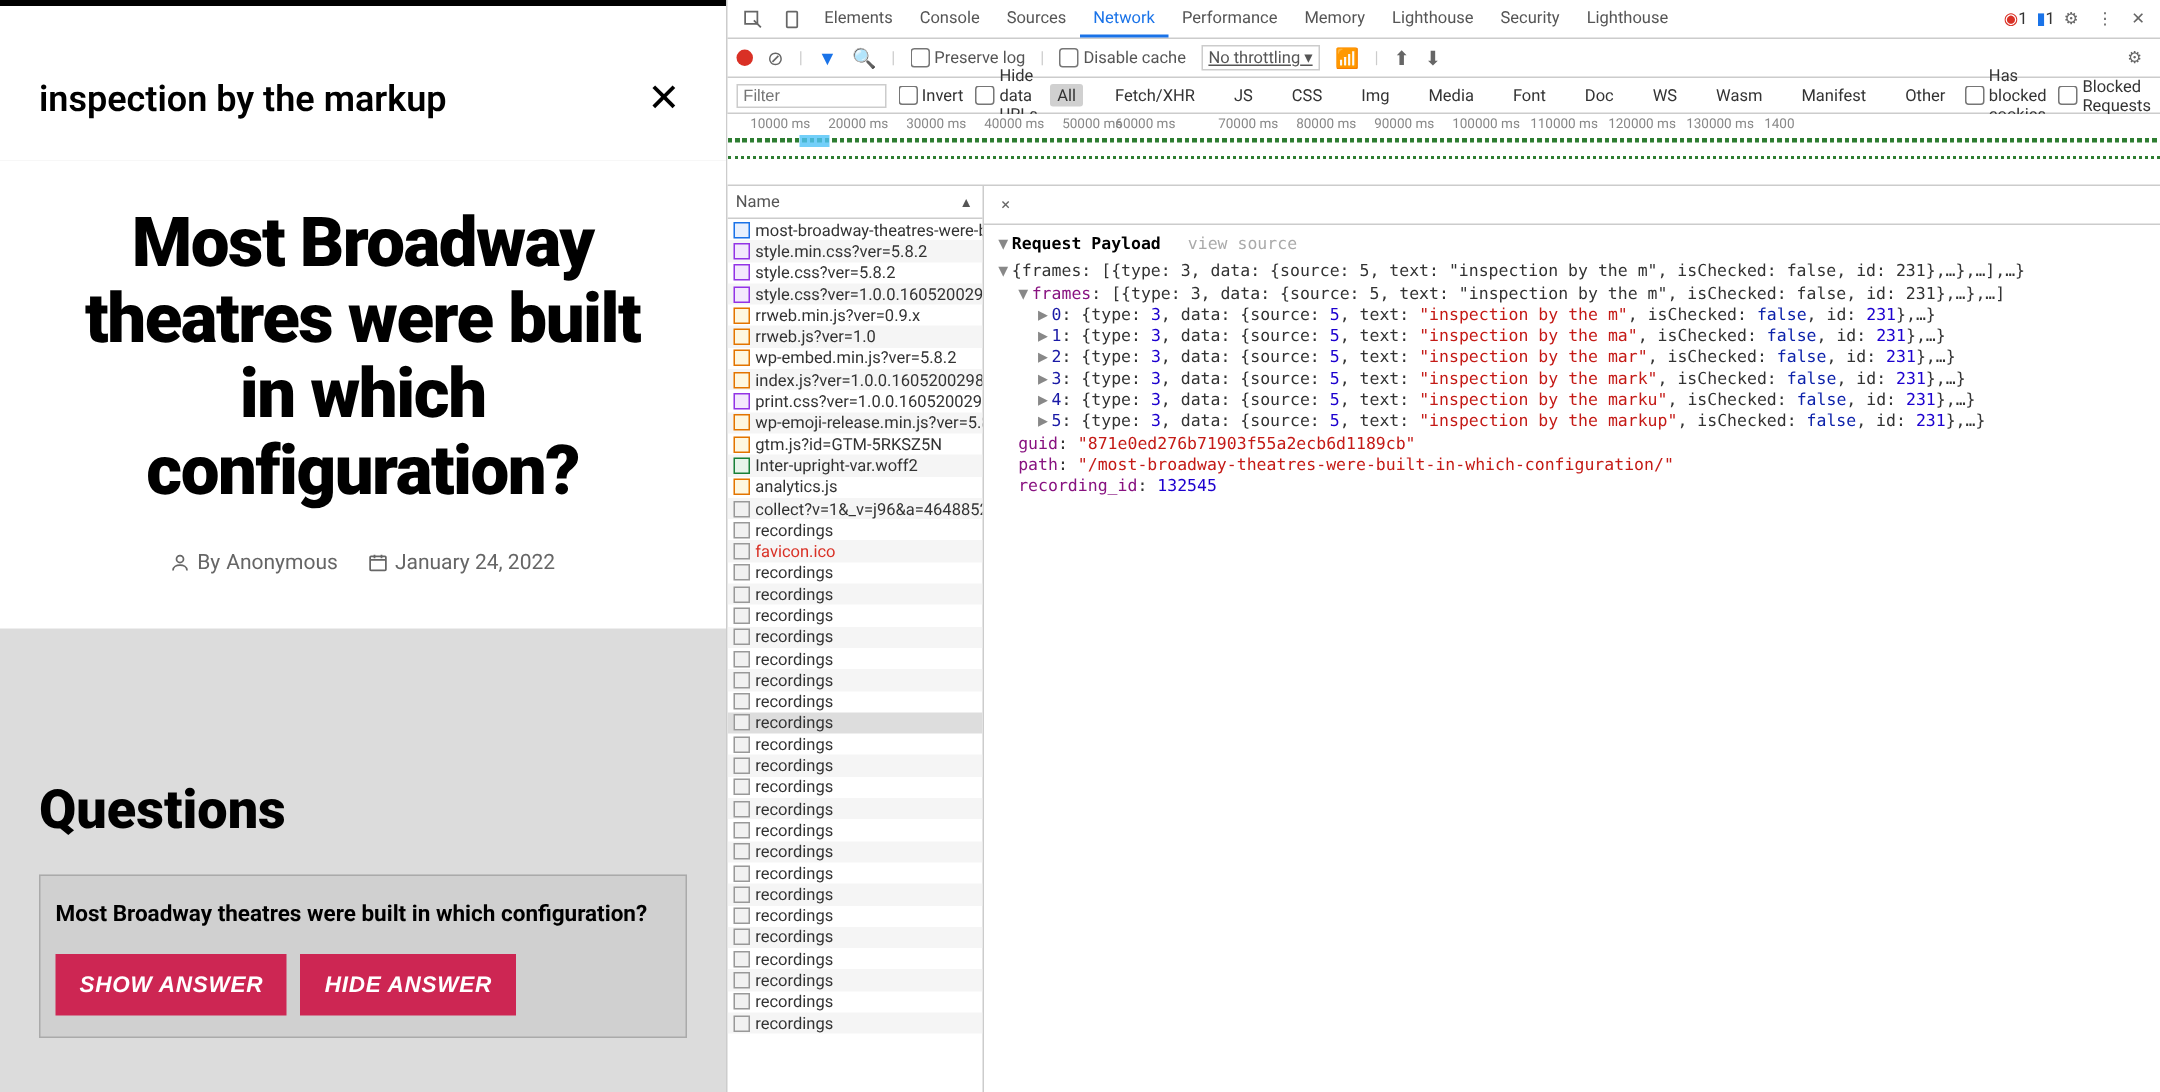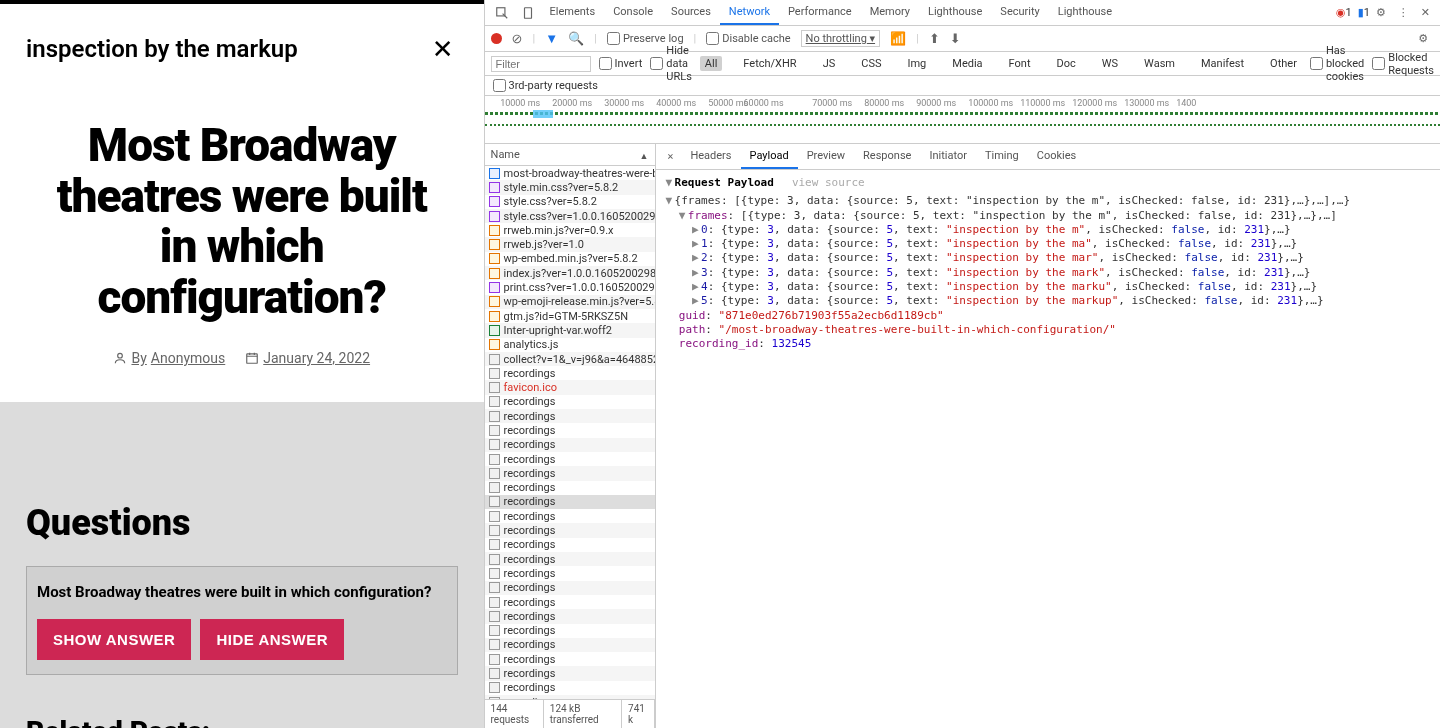--- a/index.html
+++ b/index.html
@@ -1,33 +1,33 @@
 <!DOCTYPE html>
 <html><head>
 <meta charset="utf-8">
 <style>
 * { margin: 0; padding: 0; box-sizing: border-box; }
 body { font-family: -apple-system, BlinkMacSystemFont, "Segoe UI", Roboto, sans-serif; font-size: 12px; display: flex; width: 1440px; height: 728px; overflow: hidden; background: #fff; }
 
 
 .page { width: 703px; background: #dcdcdc; overflow: hidden; }
 .page-top { height: 4px; background: #000; }
-.page-header { background: #fff; padding: 26px 26px 22px; display: flex; justify-content: space-between; align-items: center; }
+.page-header { background: #fff; padding: 42px 26px 22px; display: flex; justify-content: space-between; align-items: center; }
 .page-header h1 { font-size: 24px; font-weight: 600; color: #000; }
 .close-x { font-size: 26px; font-weight: 300; cursor: pointer; padding: 4px; }
 .hero { background: #fff; padding: 30px 54px 36px; text-align: center; }
 .hero h2 { font-size: 46px; font-weight: 900; line-height: 1.1; letter-spacing: -1px; }
 .meta { margin-top: 28px; display: flex; gap: 20px; justify-content: center; align-items: center; color: #666; font-size: 14px; }
-.meta-item { display: flex; align-items: center; gap: 4px; text-decoration: underline; }
+.meta-item { display: flex; align-items: center; gap: 4px; }
 .meta-icon { width: 14px; height: 14px; display: inline-flex; }
 .content { padding: 100px 26px 0; }
 .content h3 { font-size: 36px; font-weight: 900; margin-bottom: 22px; }
 .qbox { background: #d0d0d0; border: 1px solid #aaa; padding: 16px 10px 14px; }
 .qbox-title { font-weight: 700; font-size: 15px; margin-bottom: 18px; }
-.btn { background: #cd2653; color: #fff; border: none; padding: 12px 16px; font-weight: 700; font-size: 15px; letter-spacing: 0.5px; cursor: pointer; margin-right: 6px; }
+.btn { background: #cd2653; color: #fff; border: none; padding: 12px 16px; font-weight: 700; font-size: 15px; letter-spacing: 0.5px; cursor: pointer; margin-right: 6px; font-style: italic; }
 .related { margin-top: 40px; }
 .related h3 { font-size: 28px; margin-bottom: 20px; }
 .related ul { list-style: disc; padding-left: 34px; }
 .related li { margin-bottom: 5px; font-size: 15px; }
 .related a { color: #cd2653; text-decoration: underline; }
 
 
 .devtools { flex: 1; background: #fff; border-left: 1px solid #ccc; display: flex; flex-direction: column; font-size: 11px; color: #333; }
 .dt-tabs { display: flex; align-items: center; border-bottom: 1px solid #ccc; height: 26px; padding: 0 4px; }
 .dt-tabicon { padding: 0 6px; color: #666; display: flex; align-items: center; }
@@ -218,26 +218,20 @@
       </div>
     <label class="chk">
         <input type="checkbox" style="">
         <span>Has blocked cookies</span>
       </label>
     <label class="chk">
         <input type="checkbox" style="">
         <span>Blocked Requests</span>
       </label>
   </div>
-  <div class="dt-3rd">
-    <label class="chk">
-        <input type="checkbox" style="">
-        <span>3rd-party requests</span>
-      </label>
-  </div>
 
   <div class="timeline">
     <div class="timeline-ticks" id="timeline-ticks">
         <span class="tick" style="left: 15.6px;">10000 ms</span>
         <span class="tick" style="left: 67.6px;">20000 ms</span>
         <span class="tick" style="left: 119.6px;">30000 ms</span>
         <span class="tick" style="left: 171.6px;">40000 ms</span>
         <span class="tick" style="left: 223.6px;">50000 ms</span>
         <span class="tick" style="left: 259px;">60000 ms</span>
         <span class="tick" style="left: 327.6px;">70000 ms</span>
@@ -407,39 +401,25 @@
           </div>
           <div class="req">
             <span class="ricon ri-other"></span>
             <span>recordings</span>
           </div>
           <div class="req">
             <span class="ricon ri-other"></span>
             <span>recordings</span>
           </div>
         </div>
-      <div class="reqlist-foot">
-        <span>144 requests</span>
-        <span>124 kB transferred</span>
-        <span>741 k</span>
-      </div>
     </div>
 
     <div class="detail">
       <div class="detail-tabs">
         <span class="detail-close">×</span>
-        <div id="detail-tabs" style="display:flex">
-            <span class="dtab">Headers</span>
-            <span class="dtab active">Payload</span>
-            <span class="dtab">Preview</span>
-            <span class="dtab">Response</span>
-            <span class="dtab">Initiator</span>
-            <span class="dtab">Timing</span>
-            <span class="dtab">Cookies</span>
-          </div>
       </div>
       <div class="payload">
         <div class="pl-head">
           <span><span class="tri">▼</span><b>Request Payload</b></span>
           <span class="vs">view source</span>
         </div>
         <div id="tree">
             <div class="tree-line"><span class="tri">▼</span>{frames: [{type: 3, data: {source: 5, text: "inspection by the m", isChecked: false, id: 231},…},…],…}</div>
             <div class="tree-line">  <span class="tri">▼</span><span class="k-red">frames</span>: [{type: 3, data: {source: 5, text: "inspection by the m", isChecked: false, id: 231},…},…]</div>
             <div class="tree-line">    <span class="tri">▶</span><span class="k-blue">0</span>: {type: <span class="v-num">3</span>, data: {source: <span class="v-num">5</span>, text: <span class="v-str">"inspection by the m"</span>, isChecked: <span class="v-bool">false</span>, id: <span class="v-num">231</span>},…}</div>

